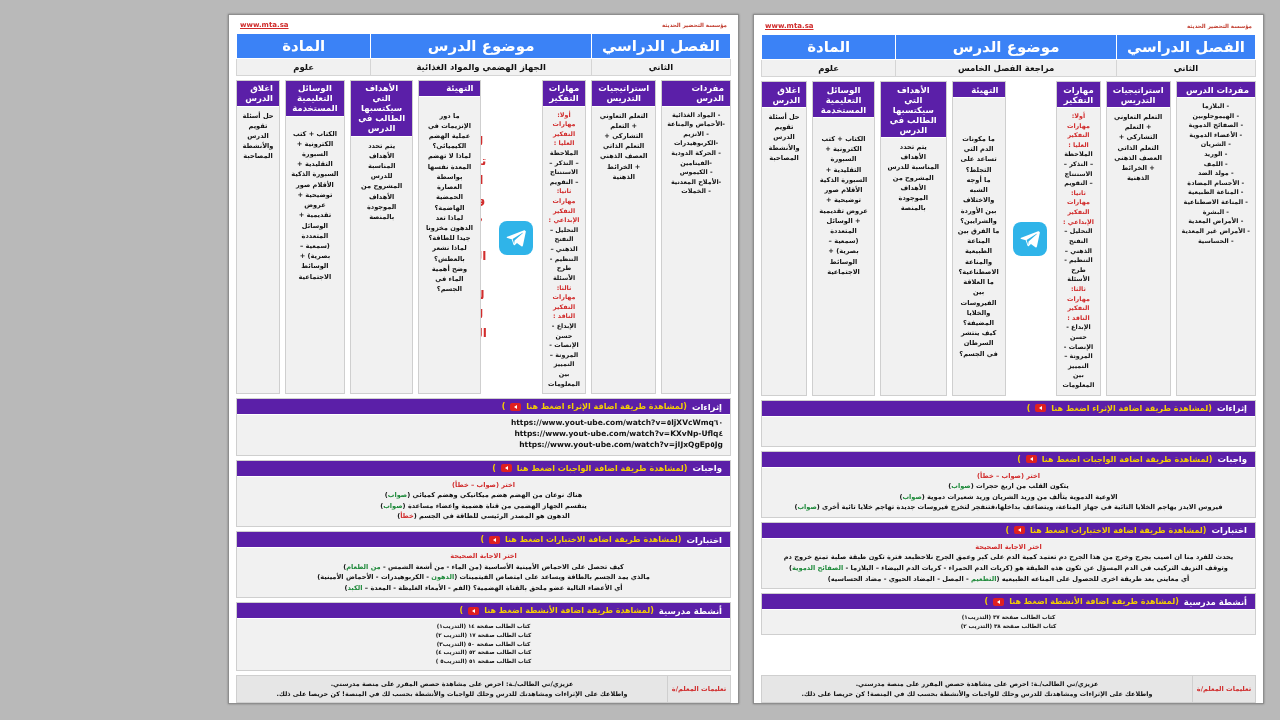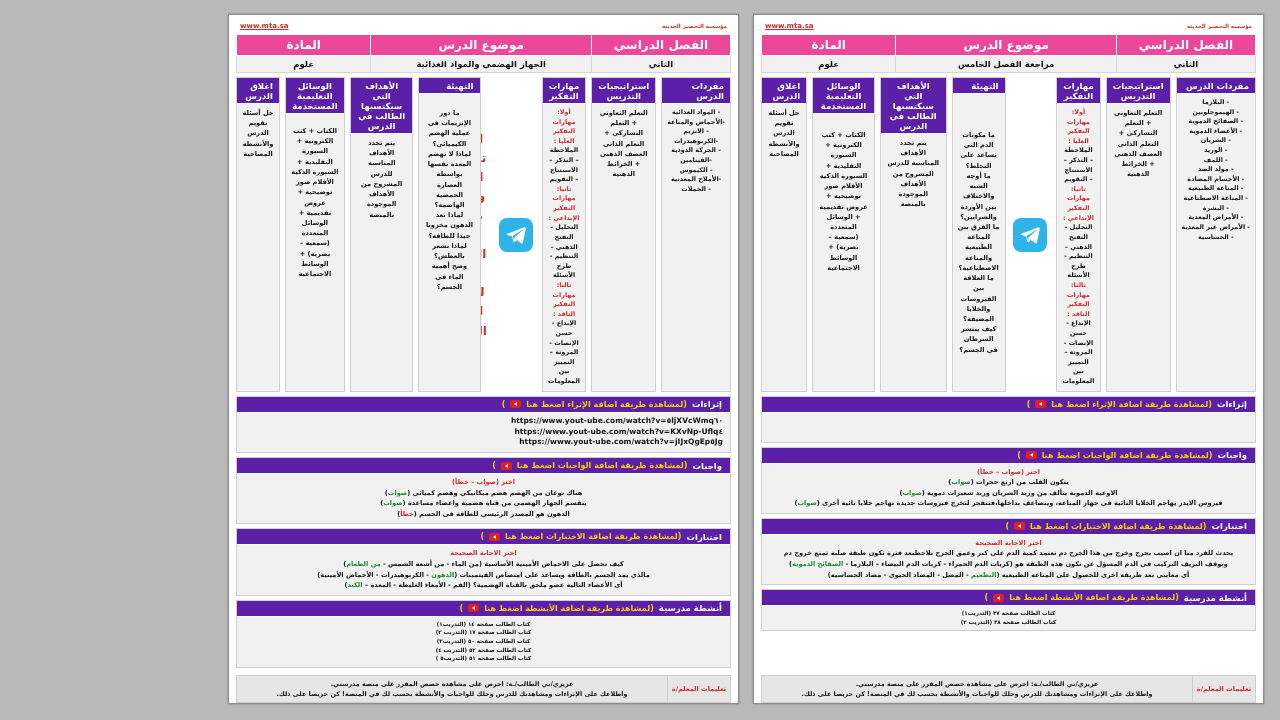--- a/index.html
+++ b/index.html
@@ -43,22 +43,22 @@
   .brand-left{
     color:#cf2b2b;font-size:7px;font-weight:bold;
     text-decoration:underline;direction:ltr;
   }
 
   
   table.meta{
     width:100%;border-collapse:collapse;table-layout:fixed;
   }
   table.meta th{
-    background:#ec4899;color:#ffffff;
-    font-size:12px;font-weight:bold;
+    background:#3b82f6;color:#ffffff;
+    font-size:15px;font-weight:bold;
     border:1px solid #ffffff;
     padding:3px 2px;text-align:center;
   }
   table.meta td{
     background:#f1f1f1;color:#111;
     font-size:8.5px;font-weight:bold;
     border:1px solid #d5d5d5;
     padding:3px 2px;text-align:center;
   }
   .col-sub{width:27%;}

